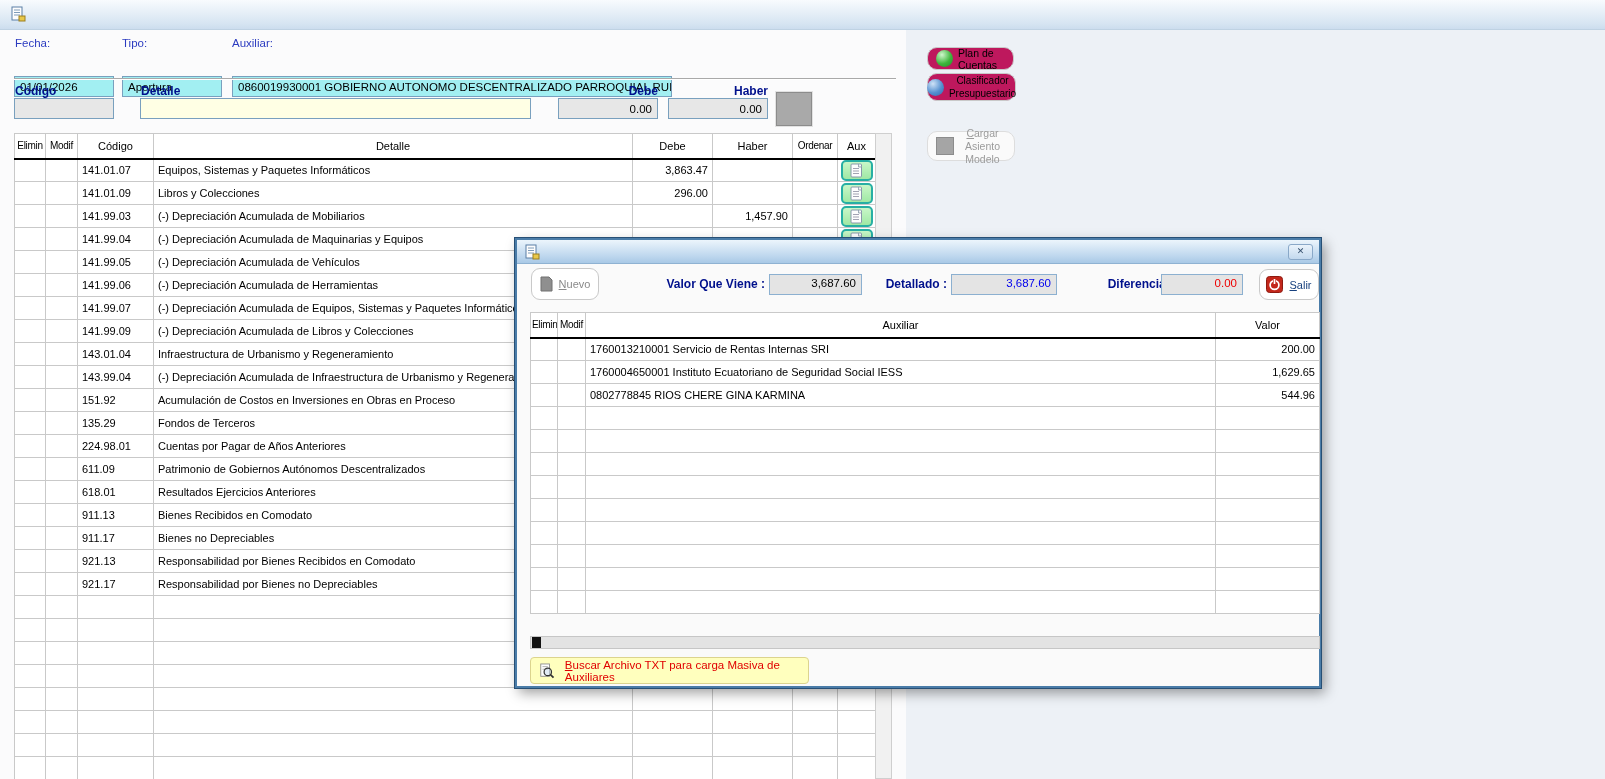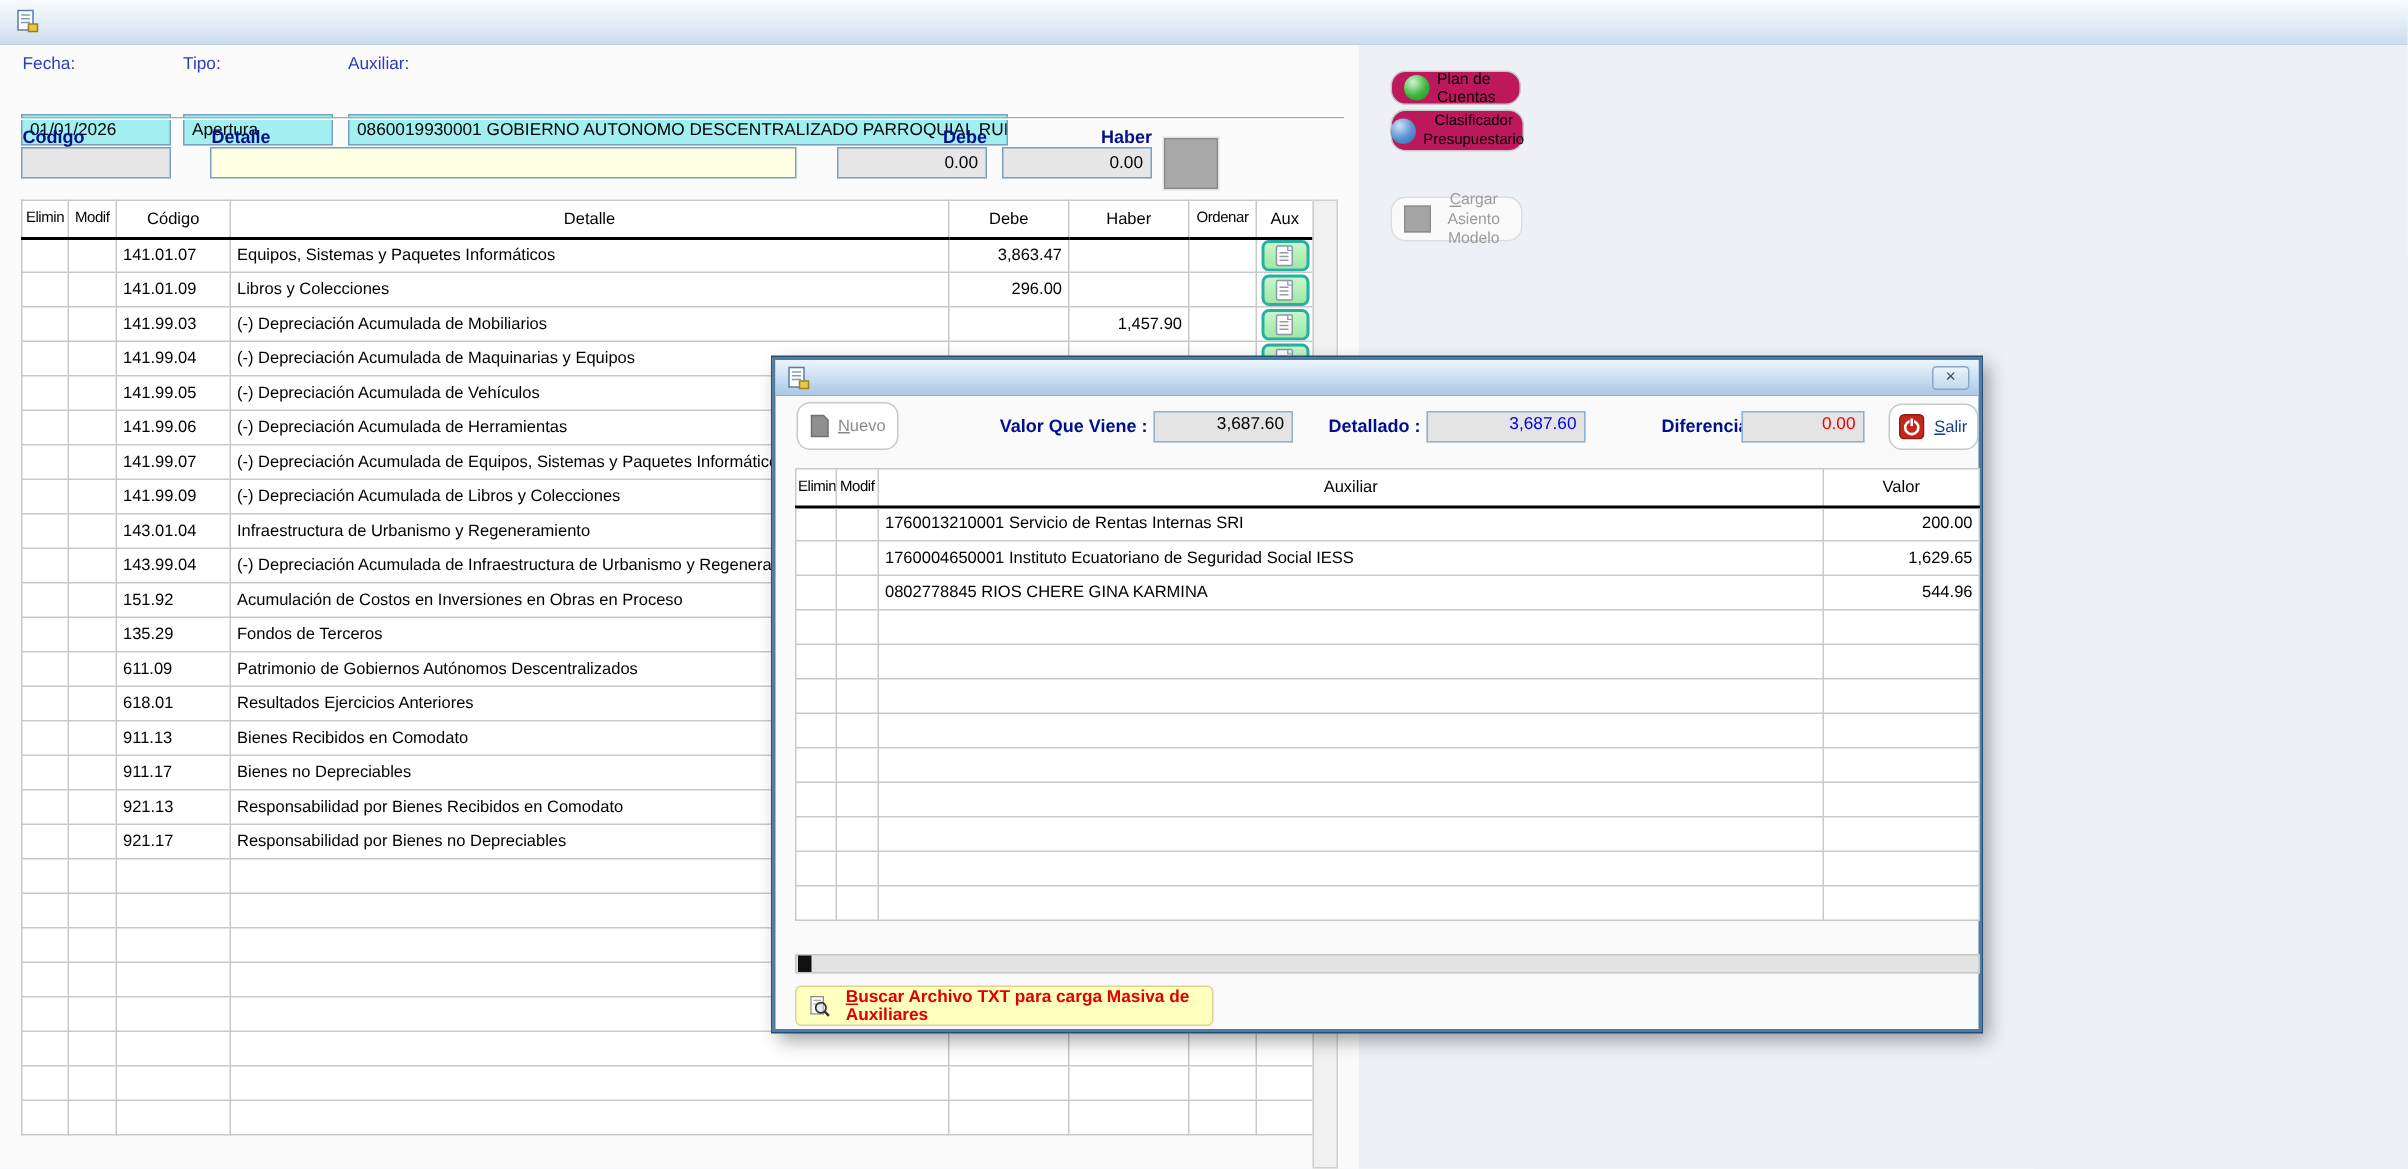--- a/index.html
+++ b/index.html
@@ -75,21 +75,21 @@
   #dlg-grid table { border:1px solid #8A8A8A; width:789px; }
   tr.sel td { background:#00E400; color:#FFF; border-color:#00B800; }
   tr.sel td.c-el { background:#FFF; box-shadow:inset 0 0 0 2px #2A6BD4; }
   tr.sel td.c-mo { background:linear-gradient(#FFF 0 55%, #00E400 55% 100%); }
   #dlg-hscroll { position:absolute; left:13px; top:396px; width:790px; height:13px;
     background:#E3E3E3; border:1px solid #C6C6C6; }
   #dlg-hthumb { position:absolute; left:1px; top:0px; width:9px; height:11px; background:#111; }
   #buscar-btn { position:absolute; left:13px; top:417px; width:279px; height:27px;
     background:#FFFFBE; border:1px solid #DCD48E; border-radius:4px;
     display:flex; align-items:center; gap:10px; padding:0 8px; cursor:pointer; }
-  #buscar-btn span { color:#E00000; font-size:11.5px; margin:0 auto;font-weight:bold; }
+  #buscar-btn span { color:#E00000; font-size:11.5px; margin:0 auto; }
 
   .winicon { position:absolute; width:16px; height:16px; }
 </style>
 </head>
 <body>
 
 <div id="topstrip" class="abs">
   <svg class="winicon" style="left:10px;top:6px" viewBox="0 0 16 16">
     <rect x="2" y="1" width="10" height="13" fill="#FDFDFD" stroke="#5A7FA5"></rect>
     <line x1="4" y1="4" x2="10" y2="4" stroke="#7E9BB8"></line>
@@ -333,20 +333,36 @@
                 <rect x="1" y="1" width="10.5" height="13" rx="1" fill="#FDFDFD" stroke="#8899AA"></rect>
                 <path d="M8.5 1 v3 h3" fill="#EDEDED" stroke="#8899AA" stroke-width="0.8"></path>
                 <line x1="3" y1="5.5" x2="9" y2="5.5" stroke="#99A" stroke-width="0.9"></line>
                 <line x1="3" y1="8" x2="9" y2="8" stroke="#99A" stroke-width="0.9"></line>
                 <line x1="3" y1="10.5" x2="9" y2="10.5" stroke="#99A" stroke-width="0.9"></line>
               </svg></button></td>
         </tr>
         <tr>
           <td class="c-el"></td>
           <td class="c-mo"></td>
+          <td class="c-co">224.98.01</td>
+          <td class="c-de">Cuentas por Pagar de Años Anteriores</td>
+          <td class="c-db num"></td>
+          <td class="c-hb num"></td>
+          <td class="c-or"></td>
+          <td class="c-ax"><button class="aux-btn"><svg width="13" height="15" viewBox="0 0 13 15">
+                <rect x="1" y="1" width="10.5" height="13" rx="1" fill="#FDFDFD" stroke="#8899AA"></rect>
+                <path d="M8.5 1 v3 h3" fill="#EDEDED" stroke="#8899AA" stroke-width="0.8"></path>
+                <line x1="3" y1="5.5" x2="9" y2="5.5" stroke="#99A" stroke-width="0.9"></line>
+                <line x1="3" y1="8" x2="9" y2="8" stroke="#99A" stroke-width="0.9"></line>
+                <line x1="3" y1="10.5" x2="9" y2="10.5" stroke="#99A" stroke-width="0.9"></line>
+              </svg></button></td>
+        </tr>
+        <tr>
+          <td class="c-el"></td>
+          <td class="c-mo"></td>
           <td class="c-co">611.09</td>
           <td class="c-de">Patrimonio de Gobiernos Autónomos Descentralizados</td>
           <td class="c-db num"></td>
           <td class="c-hb num"></td>
           <td class="c-or"></td>
           <td class="c-ax"><button class="aux-btn"><svg width="13" height="15" viewBox="0 0 13 15">
                 <rect x="1" y="1" width="10.5" height="13" rx="1" fill="#FDFDFD" stroke="#8899AA"></rect>
                 <path d="M8.5 1 v3 h3" fill="#EDEDED" stroke="#8899AA" stroke-width="0.8"></path>
                 <line x1="3" y1="5.5" x2="9" y2="5.5" stroke="#99A" stroke-width="0.9"></line>
                 <line x1="3" y1="8" x2="9" y2="8" stroke="#99A" stroke-width="0.9"></line>

